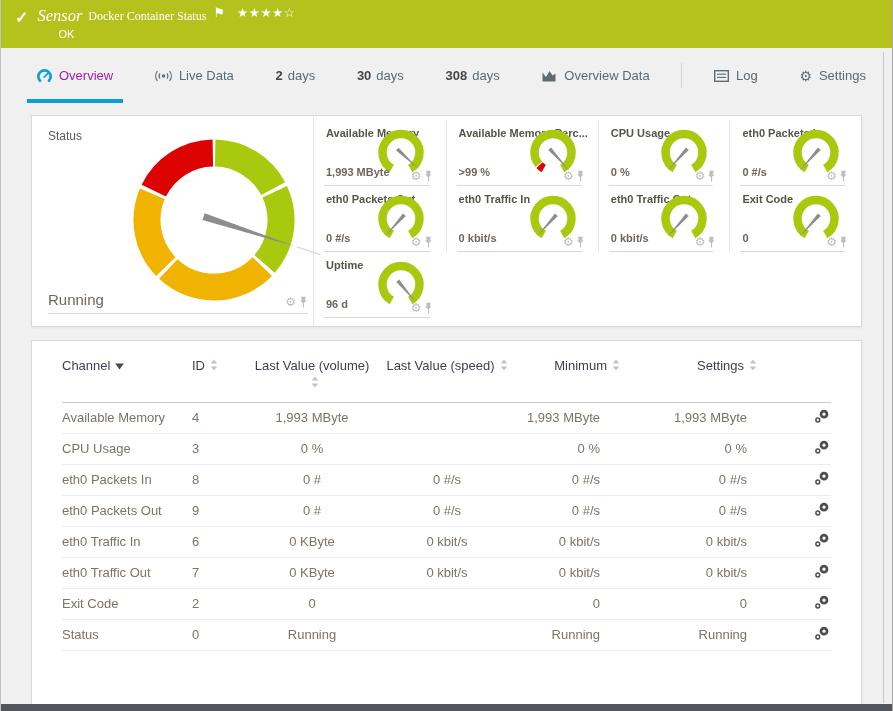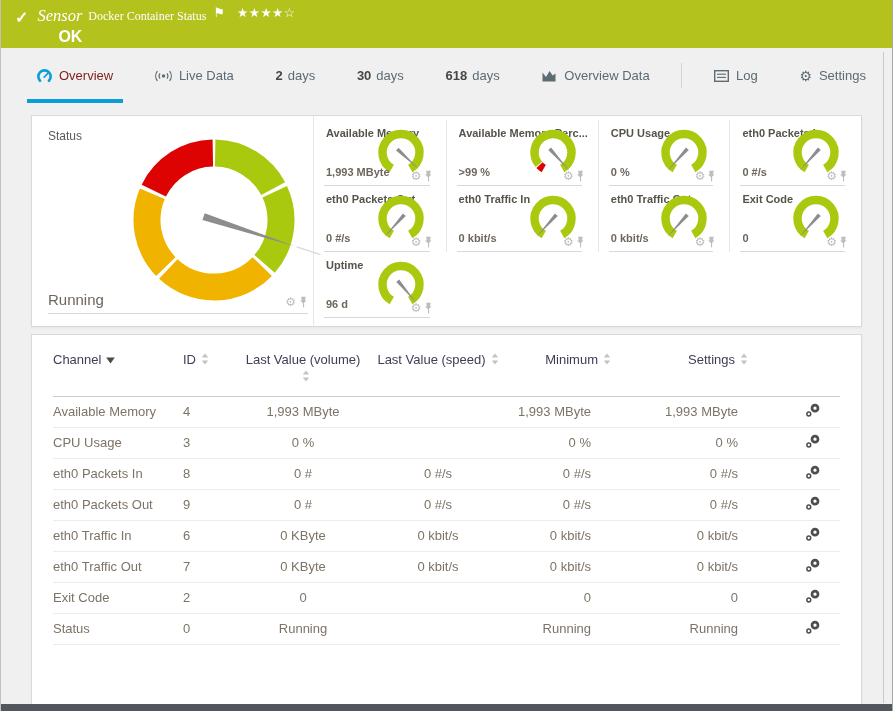--- a/index.html
+++ b/index.html
@@ -10,29 +10,29 @@
 
   
   header{background:#b4c21d;flex:0 0 48px;height:48px;display:flex;color:#fff;
          padding:6px 12px 0 14px;box-sizing:border-box;}
   .chk{font-size:16px;font-weight:bold;margin:2px 9px 0 0;}
   .trow{display:flex;align-items:center;font-family:Liberation Serif, serif;}
   .kind{font-style:italic;font-size:16.5px;}
   .title{font-size:12px;margin-left:6px;}
   .flag{font-size:13px;margin:-6px 0 0 7px;}
   .stars{font-size:12.5px;margin:-6px 0 0 12px;letter-spacing:0.5px;}
-  .ok{font-size:16px;font-weight:bold;margin:2px 0 0 21px;}
+  .ok{font-size:11px;font-weight:normal;margin:2px 0 0 21px;}
 
   
   .tabbar{flex:0 0 55px;height:55px;display:flex;align-items:stretch;justify-content:space-between;
           padding:0 16px 0 26px;background:#f0f0f0;}
   .tab{display:flex;align-items:center;gap:7px;padding:0 10px;position:relative;
        font-size:13px;color:#5c6a73;cursor:pointer;white-space:nowrap;}
   .tab .num{font-weight:bold;color:#474747;margin-right:-2px;}
-  .tab.active{color:#7f1d1d;}
+  .tab.active{color:#a21caf;}
   .tab .underline{position:absolute;left:0;right:0;bottom:0;height:4px;background:#0b9dd8;}
   .tabdiv{width:1px;background:#d4d4d4;margin:15px 0;}
 
   
   .card{background:#fff;border:1px solid #d9d9d9;margin:0 30px;box-shadow:0 1px 2px rgba(0,0,0,.05);}
   .status-card{margin-top:12px;flex:0 0 212px;height:212px;display:flex;box-sizing:border-box;}
 
   .status-left{flex:0 0 282px;width:282px;position:relative;border-right:1px solid #e7e7e7;
                padding:13px 6px 0 16px;box-sizing:border-box;}
   .slabel{font-size:12px;color:#5a5a5a;}
@@ -48,21 +48,21 @@
   .gcell{position:relative;box-sizing:border-box;padding:7px 10px 0 12px;}
   .gcell.vdiv{border-left:1px solid #e7e7e7;}
   .glabel{font-size:11px;font-weight:bold;color:#57534b;white-space:nowrap;overflow:hidden;
           display:block;max-width:100%;}
   .gvalue{position:absolute;left:12px;bottom:8px;font-size:11px;font-weight:bold;color:#6e665b;}
   .gsvg{position:absolute;top:7px;right:18px;}
   .gicons{position:absolute;right:13px;bottom:4px;display:flex;align-items:center;gap:2px;}
   .gline{position:absolute;left:10px;right:16px;bottom:0;height:1px;background:#d8d8d8;}
 
   
-  .table-card{margin-top:7px;flex:1 1 auto;overflow:hidden;padding:0 21px;box-sizing:border-box;}
+  .table-card{margin-top:13px;flex:1 1 auto;overflow:hidden;padding:0 30px;box-sizing:border-box;}
   table{width:100%;border-collapse:collapse;table-layout:fixed;}
   th{font-size:13px;color:#3f3c55;font-weight:normal;text-align:left;vertical-align:top;
      padding:17px 0 10px 0;line-height:1.3;border-bottom:1px solid #cbcbcb;cursor:pointer;}
   th.al-c{text-align:center;}
   th.col-min{text-align:right;padding-right:42px;}
   th.col-max{text-align:right;padding-right:45px;}
   td{font-size:13px;color:#7d7366;padding:6px 0;border-bottom:1px solid #ececec;
      white-space:nowrap;overflow:hidden;}
   td.al-c{text-align:center;}
   td.col-min{text-align:right;padding-right:62px;}
@@ -114,21 +114,21 @@
       </div>
       <div class="tab">
         <span class="num">2</span>
         <span>days</span>
       </div>
       <div class="tab">
         <span class="num">30</span>
         <span>days</span>
       </div>
       <div class="tab">
-        <span class="num">618</span>
+        <span class="num">308</span>
         <span>days</span>
       </div>
       <div class="tab">
         <span style="display:inline-flex;align-items:center;">
           <svg width="16" height="13" viewBox="0 0 16 13">
             <path d="M1.5 12.5 V3.5 L5 8 L8.6 2 L11.6 6.4 L14.5 4.4 V12.5 Z" fill="#5f6b72"></path>
           </svg>
         </span>
         <span>Overview Data</span>
       </div>

